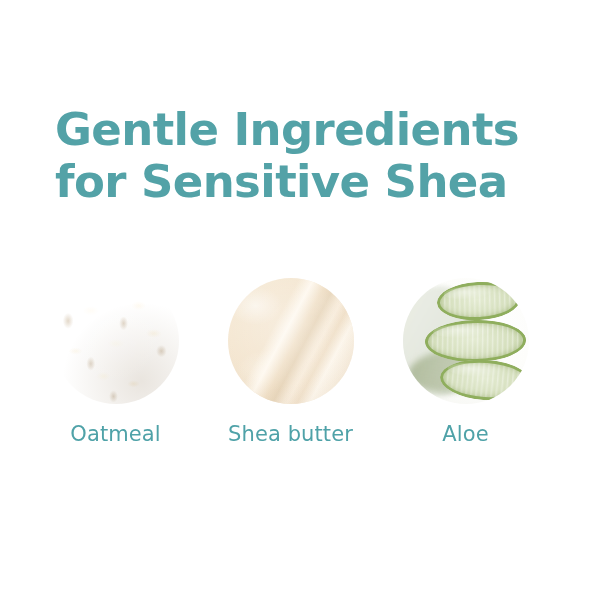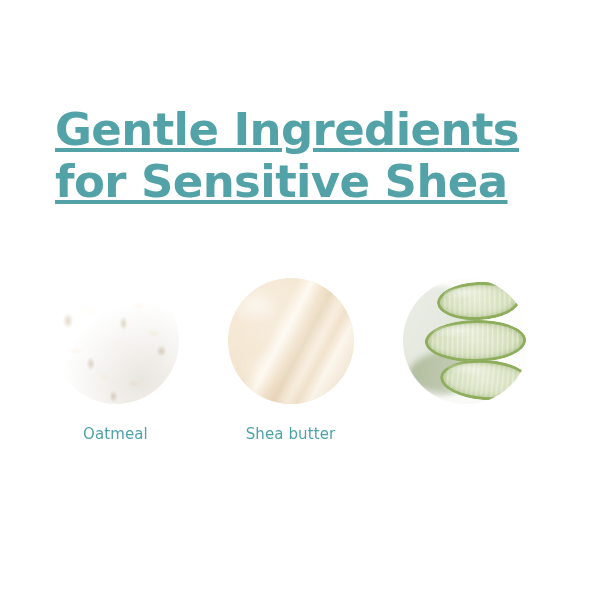--- a/index.html
+++ b/index.html
@@ -32,21 +32,20 @@
   }
   .headline-line {
     display: block;
     font-family: "DejaVu Sans", sans-serif;
     font-weight: 700;
     font-size: 45px;
     line-height: 52px;
     letter-spacing: -0.6px;
     color: #53a2a7;
     white-space: nowrap;
-    text-decoration: underline;
   }
 
   
   .ingredients {
     position: absolute;
     left: 0;
     top: 278px;
     width: 600px;
     height: 190px;
   }
@@ -67,21 +66,21 @@
     margin: 0 auto;
     border-radius: 50%;
     overflow: hidden;
     background: #ffffff;
   }
 
   .caption {
     margin-top: 18px;
     font-family: "DejaVu Sans", sans-serif;
     font-weight: 400;
-    font-size: 15px;
+    font-size: 21px;
     line-height: 24px;
     color: #4fa2a8;
     letter-spacing: 0.1px;
   }
 
   
   .oat-base {
     position: absolute;
     inset: 0;
     background:
@@ -307,16 +306,17 @@
           <div class="rind"></div>
           <div class="gloss"></div>
         </div>
 
         <div class="aloe-slice aloe-bot">
           <div class="flesh"></div>
           <div class="rind"></div>
           <div class="gloss"></div>
         </div>
       </div>
+      <div class="caption">Aloe</div>
     </div>
 
   </div>
 </div>
 
 </body></html>

